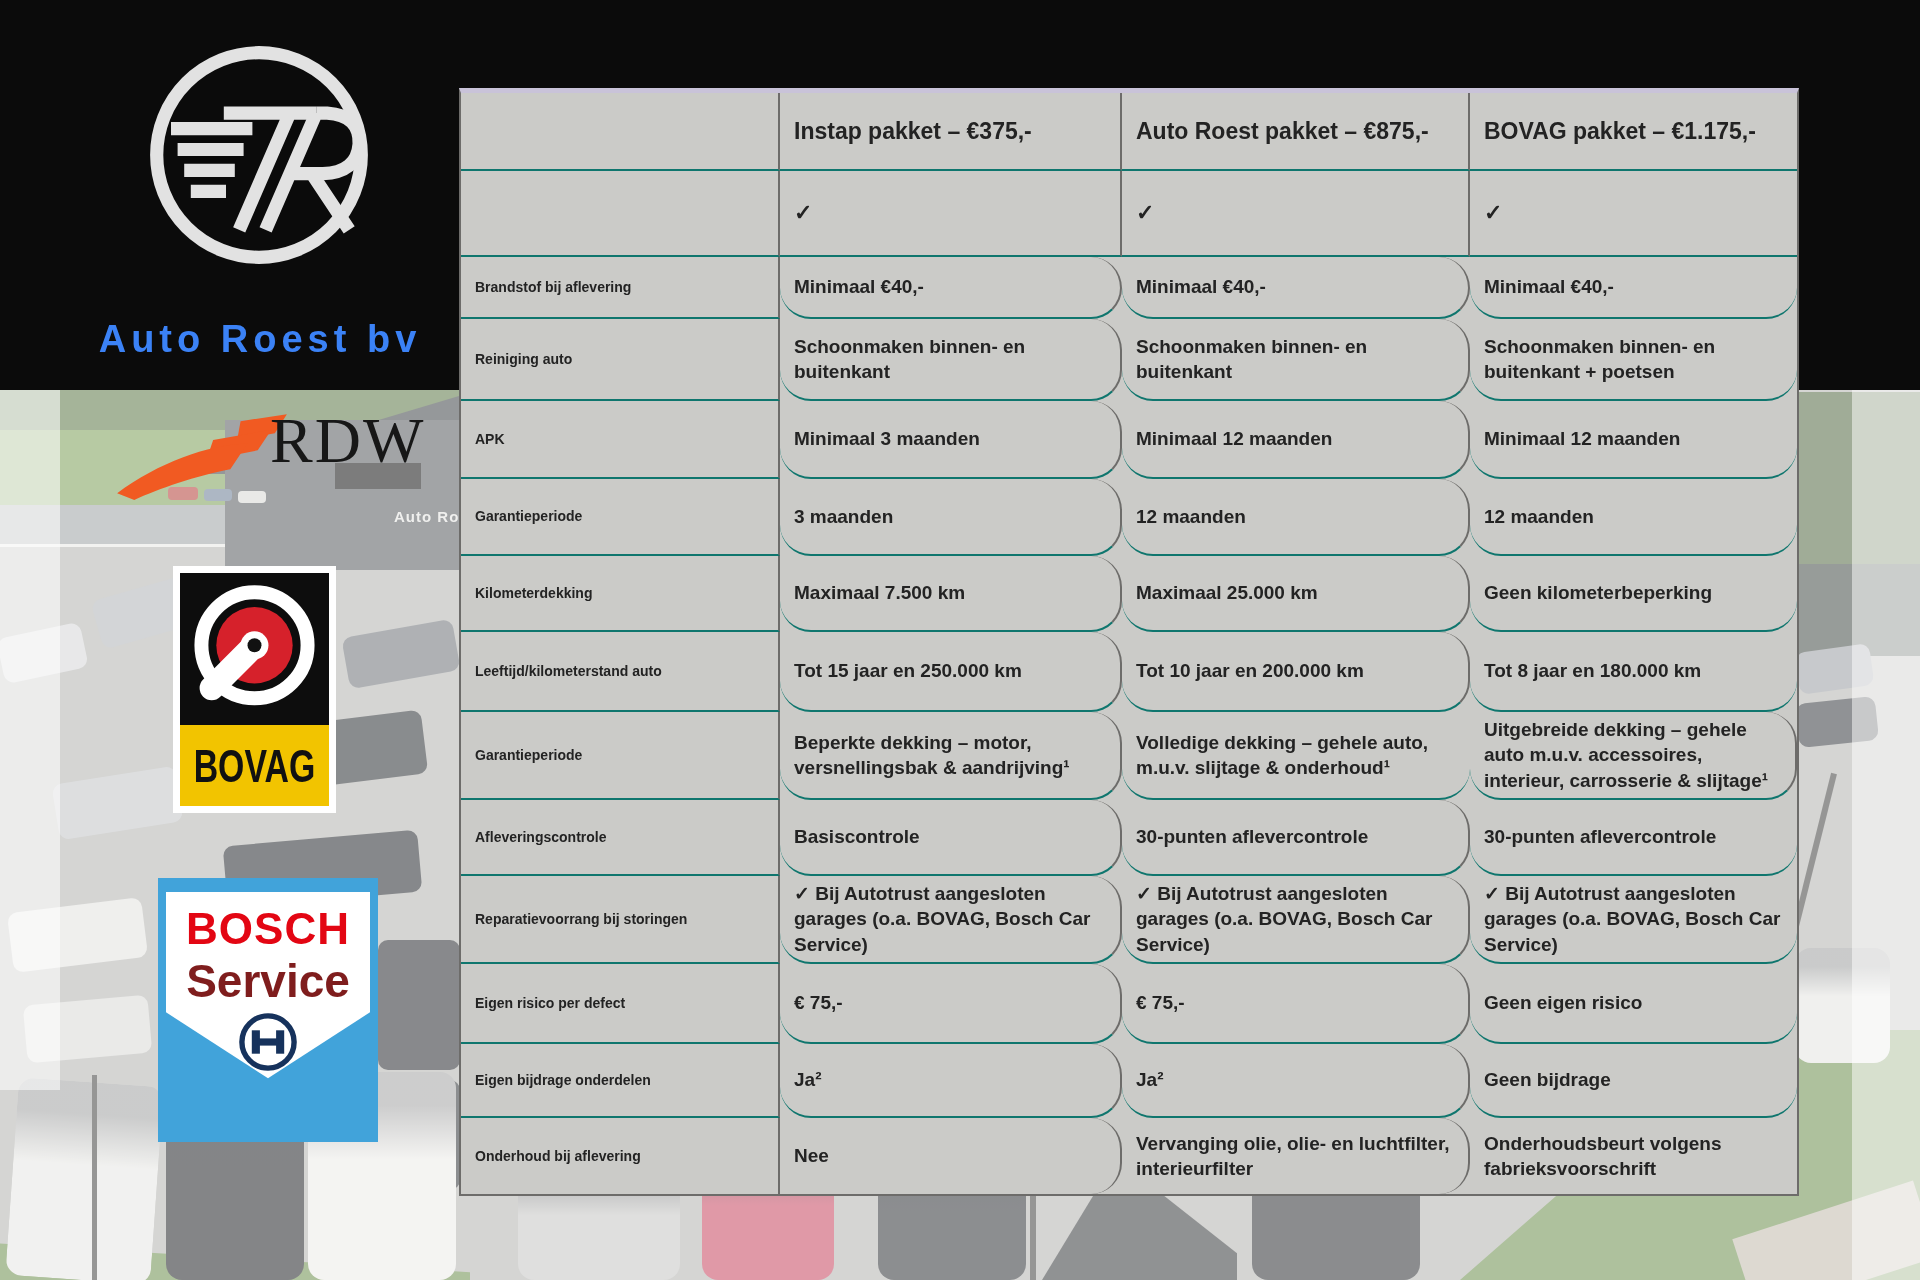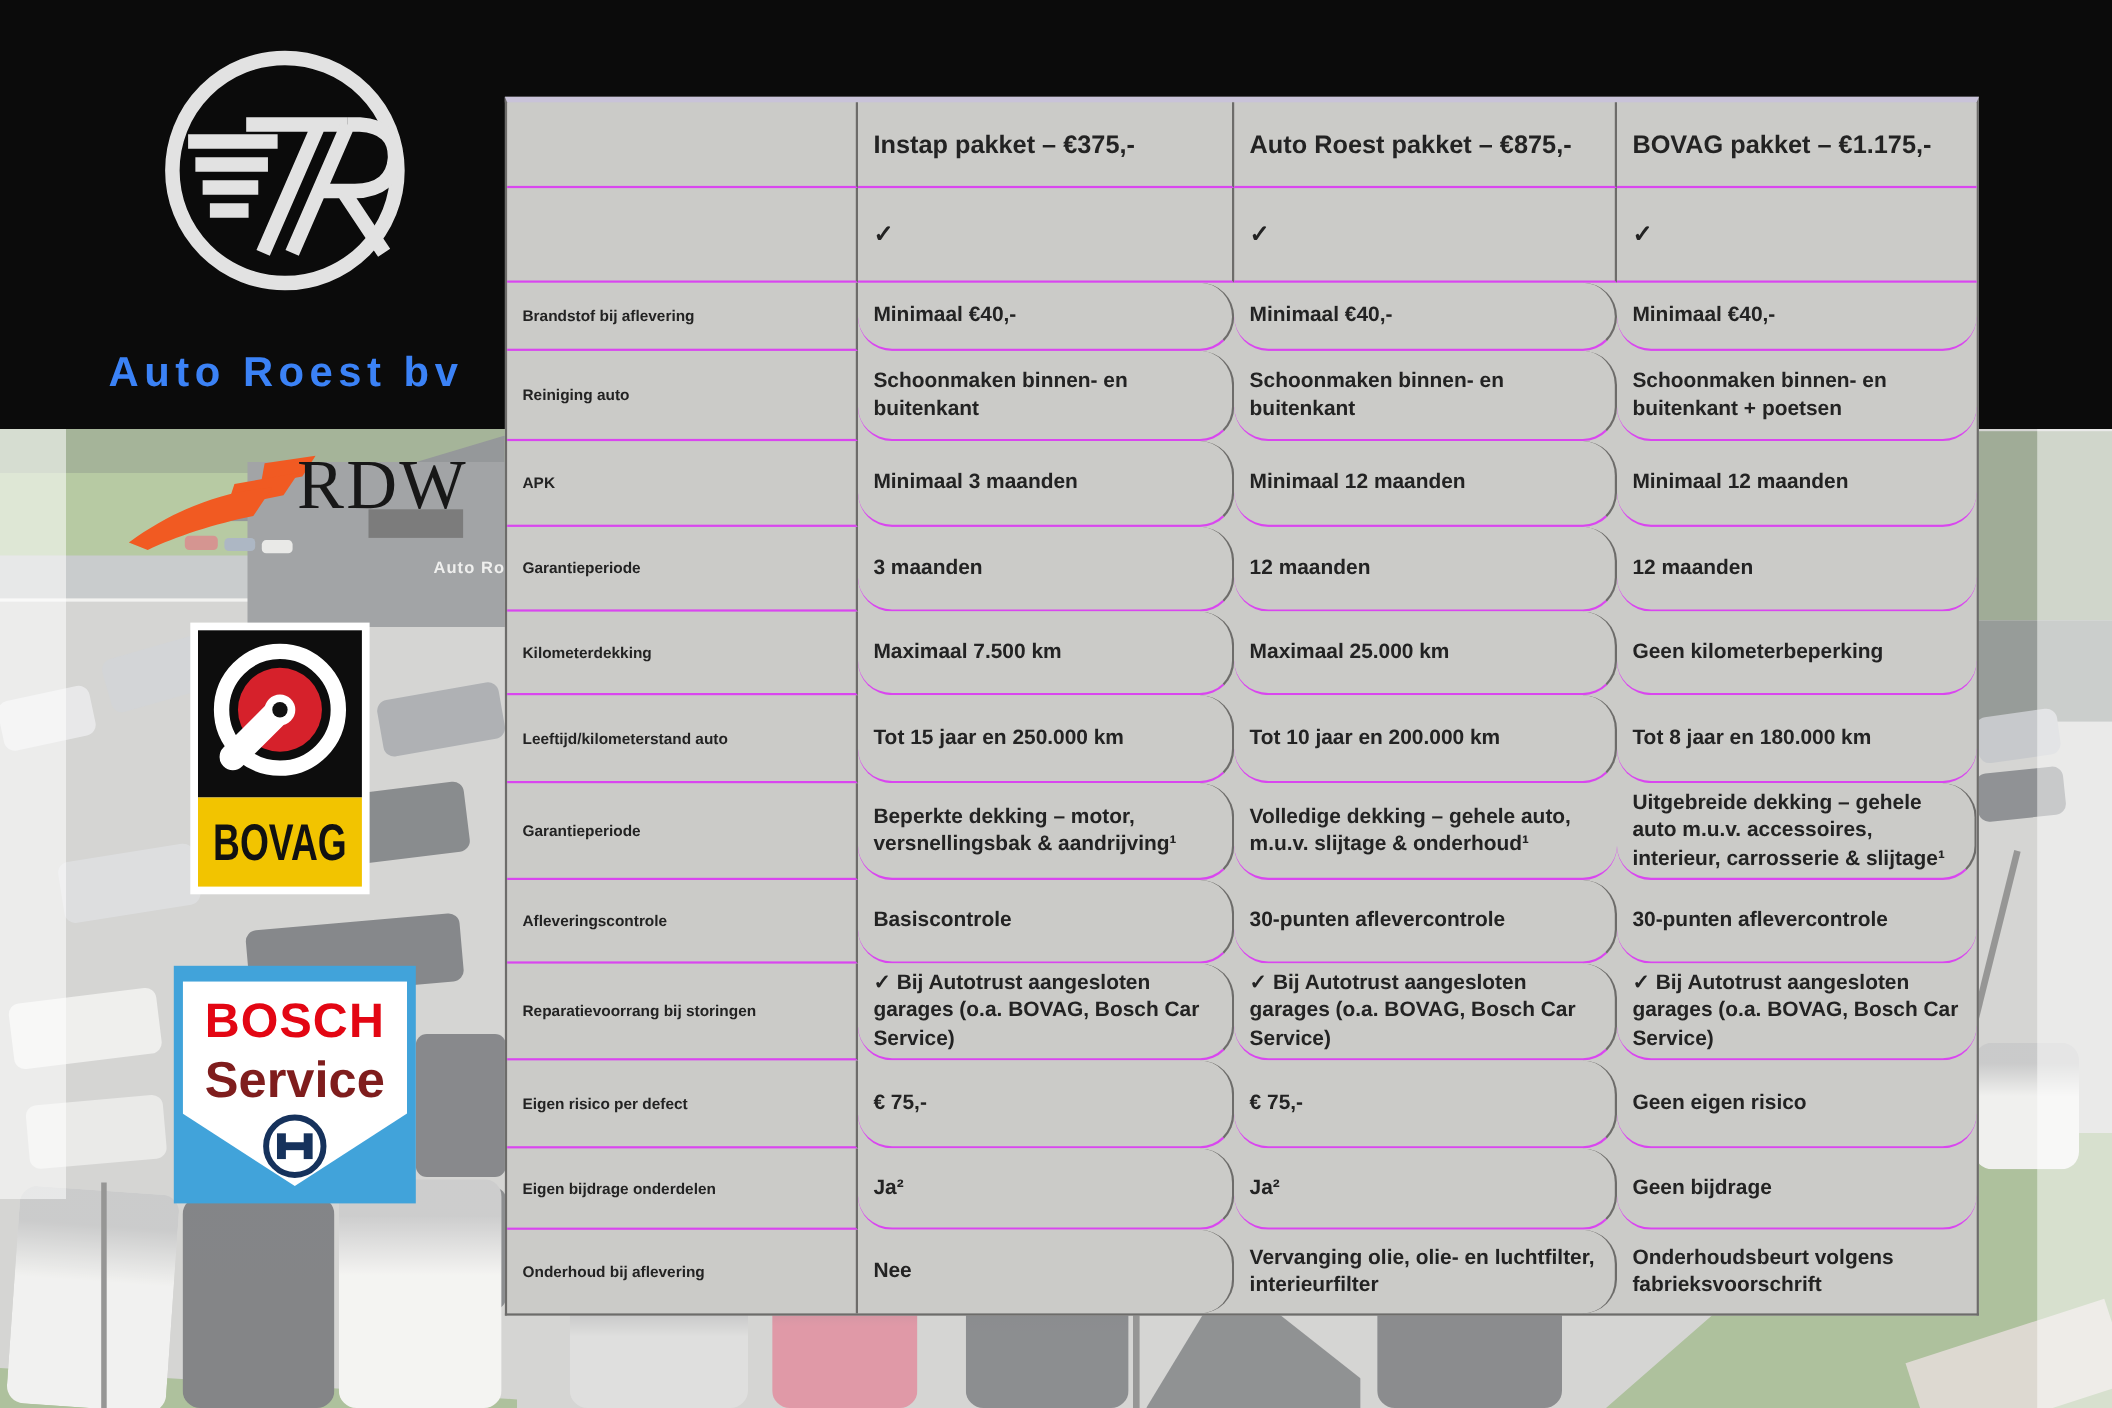--- a/index.html
+++ b/index.html
@@ -37,35 +37,35 @@
   
   .side-logo { position:absolute; z-index:3; }
   #rdw { left:112px; top:402px; width:300px; height:112px; }
   #rdw svg { position:absolute; left:0; top:6px; }
   #rdw .rdw-text { position:absolute; left:158px; top:2px; font-family:"Liberation Serif", serif;
                    font-size:64px; color:#171717; letter-spacing:2px; }
   #bovag { left:173px; top:566px; width:163px; height:247px; background:#fff; padding:7px; }
   #bovag .bv-top { width:100%; height:152px; background:#0d0d0d; }
   #bovag .bv-bottom { width:100%; height:81px; background:#f2c400; display:flex; align-items:center; justify-content:center; }
   #bovag .bv-text { font-size:47px; font-weight:bold; color:#111; transform:scaleX(0.72); letter-spacing:0px; }
-  #bosch { left:158px; top:878px; width:220px; height:216px; background:#41a3da; }
+  #bosch { left:158px; top:878px; width:220px; height:264px; background:#41a3da; }
   #bosch .shield { position:absolute; left:8px; top:14px; width:204px; height:194px; background:#fff;
                    clip-path:polygon(0 0,100% 0,100% 62%,50% 96%,0 62%); }
   #bosch .bosch-word { position:absolute; left:0; top:26px; width:100%; text-align:center;
                        color:#e30613; font-size:44px; font-weight:bold; letter-spacing:1px; }
   #bosch .service-word { position:absolute; left:0; top:76px; width:100%; text-align:center;
                          color:#7f1d1d; font-size:46px; font-weight:bold; }
   #bosch svg { position:absolute; left:74px; top:128px; }
 
   
   #pkg-table { position:absolute; left:459px; top:88px; width:1340px; z-index:4;
                display:grid; grid-template-columns:319px 342px 348px 327px;
                grid-template-rows:78px 86px 62px 82px 78px 77px 76px 80px 88px 76px 88px 80px 74px 76px;
                background:#cbcbc8; border:2px solid #6d6c6a; border-top:5px solid #c9c3d9; color:#232323; }
-  .cell { border-right:2px solid #6d6c6a; border-bottom:2px solid #d946ef;
+  .cell { border-right:2px solid #6d6c6a; border-bottom:2px solid #0f766e;
           display:flex; align-items:center; padding:6px 12px 6px 14px; line-height:1.32; }
   .cell.le { border-right:none; }
   .cell.nb { border-bottom:none; }
   .h  { font-size:23px; font-weight:bold; }
   .l  { font-size:14px; font-weight:bold; }
   .v  { font-size:19px; font-weight:bold;border-radius:31px; }
   .ck { font-size:22px; font-weight:bold; }
 </style>
 </head>
 <body>

